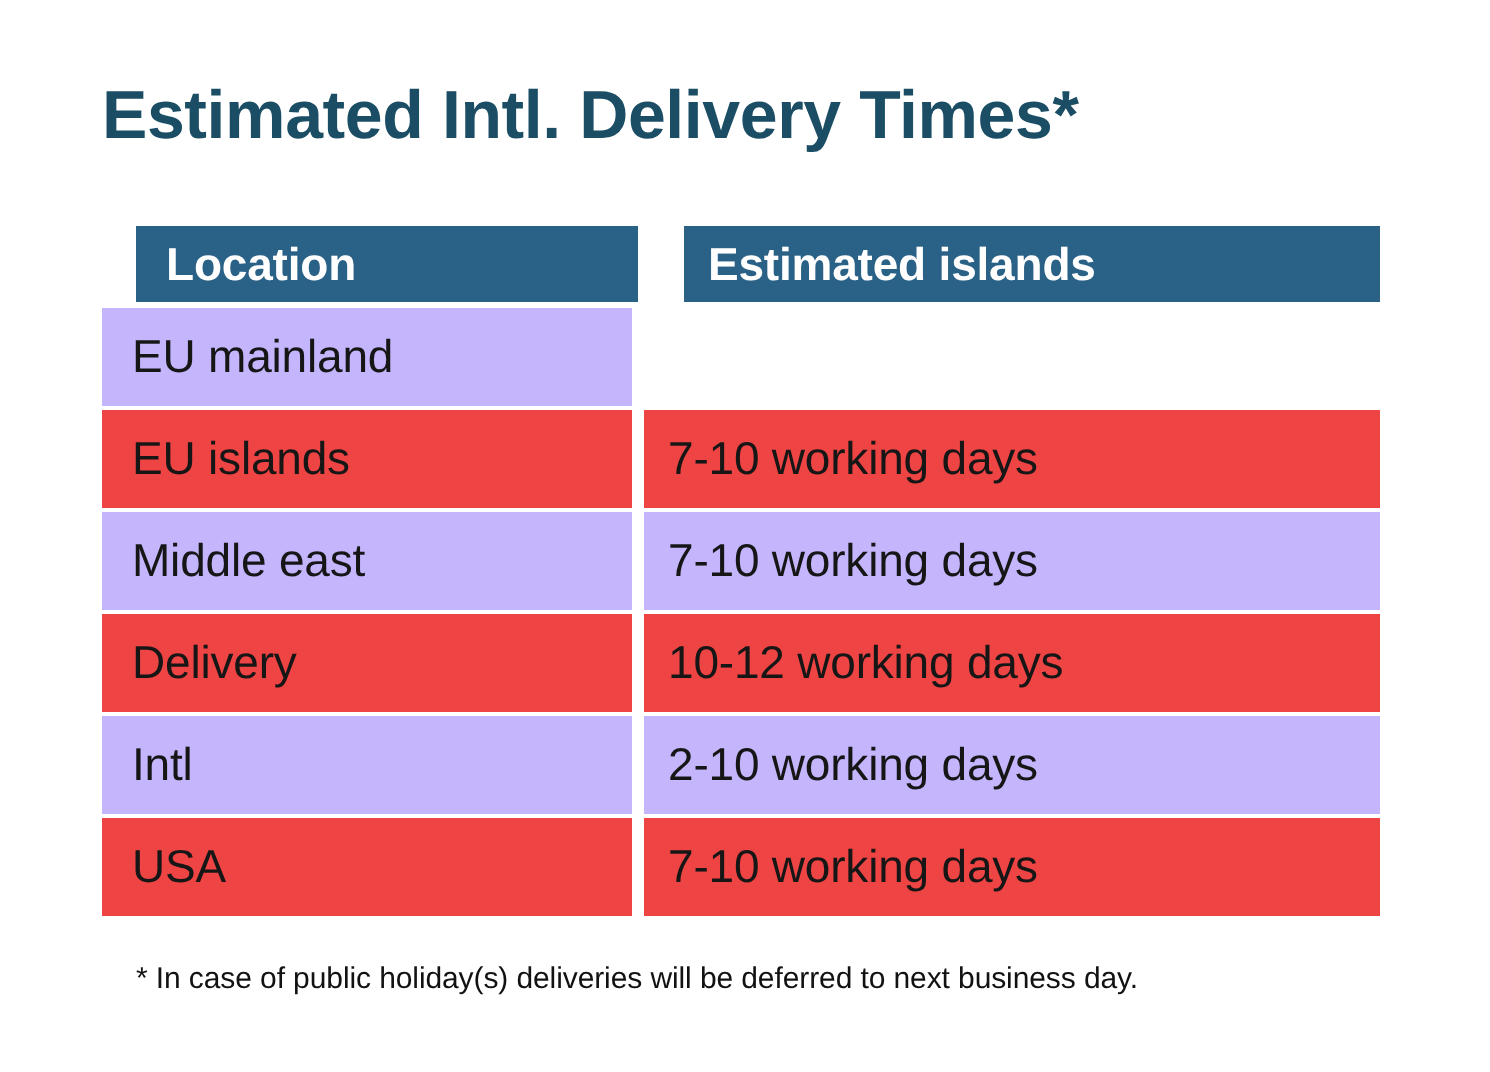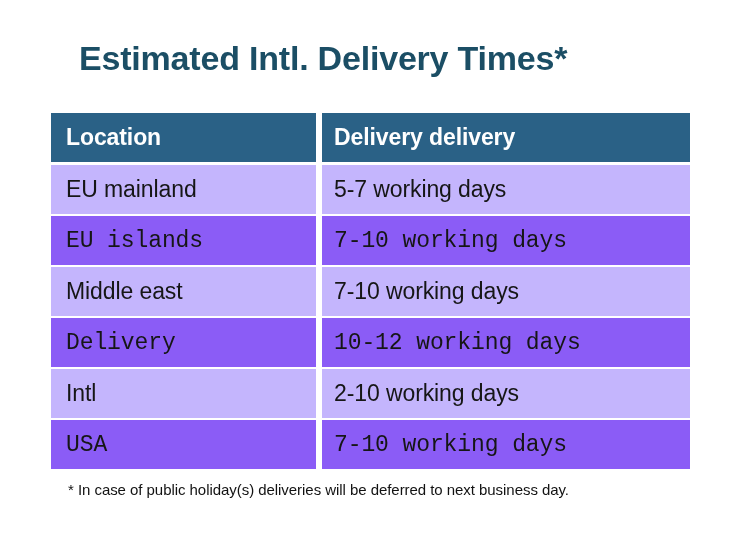--- a/index.html
+++ b/index.html
@@ -27,21 +27,20 @@
   .page-title {
     position: absolute;
     left: 51px;
     top: 36px;
     font-size: 34px;
     font-weight: 700;
     letter-spacing: -0.2px;
     color: #1b4e65;
     line-height: 44px;
     white-space: nowrap;
-    margin-left: 28px;
   }
 
   
   .delivery-table {
     position: absolute;
     left: 51px;
     top: 113px;
     width: 639px;
   }
 
@@ -67,41 +66,41 @@
     width: 368px;
     padding-left: 12px;
   }
 
   
   .header-row {
     margin-bottom: 3px;
   }
   .header-row .cell {
     background: #2a6186;
-    height: 49px;
+    height: 38px;
     color: #ffffff;
     font-size: 23px;
     font-weight: 700;
     letter-spacing: -0.1px;
+    margin-left: 17px;
   }
 
   
   .body-row .cell {
     height: 49px;
     color: #161616;
     font-size: 23px;
     font-weight: 400;
     letter-spacing: -0.1px;
   }
   .body-row.row-odd .cell {
     background: #c4b5fd;
   }
   .body-row.row-even .cell {
-    background: #8b5cf6;
-    font-family: Liberation Mono, monospace;
+    background: #ef4444;
   }
 
   
   .footnote {
     position: absolute;
     left: 68px;
     top: 481px;
     font-size: 15px;
     font-weight: 400;
     color: #121212;
@@ -114,26 +113,25 @@
 <body>
 
 <div class="page">
 
   <div class="page-title">Estimated Intl. Delivery Times*</div>
 
   <div class="delivery-table">
 
     <div class="table-row header-row">
       <div class="cell cell-location">Location</div>
-      <div class="cell cell-delivery">Delivery delivery</div>
+      <div class="cell cell-delivery">Estimated islands</div>
     </div>
 
     <div class="table-row body-row row-odd">
       <div class="cell cell-location">EU mainland</div>
-      <div class="cell cell-delivery">5-7 working days</div>
     </div>
 
     <div class="table-row body-row row-even">
       <div class="cell cell-location">EU islands</div>
       <div class="cell cell-delivery">7-10 working days</div>
     </div>
 
     <div class="table-row body-row row-odd">
       <div class="cell cell-location">Middle east</div>
       <div class="cell cell-delivery">7-10 working days</div>

